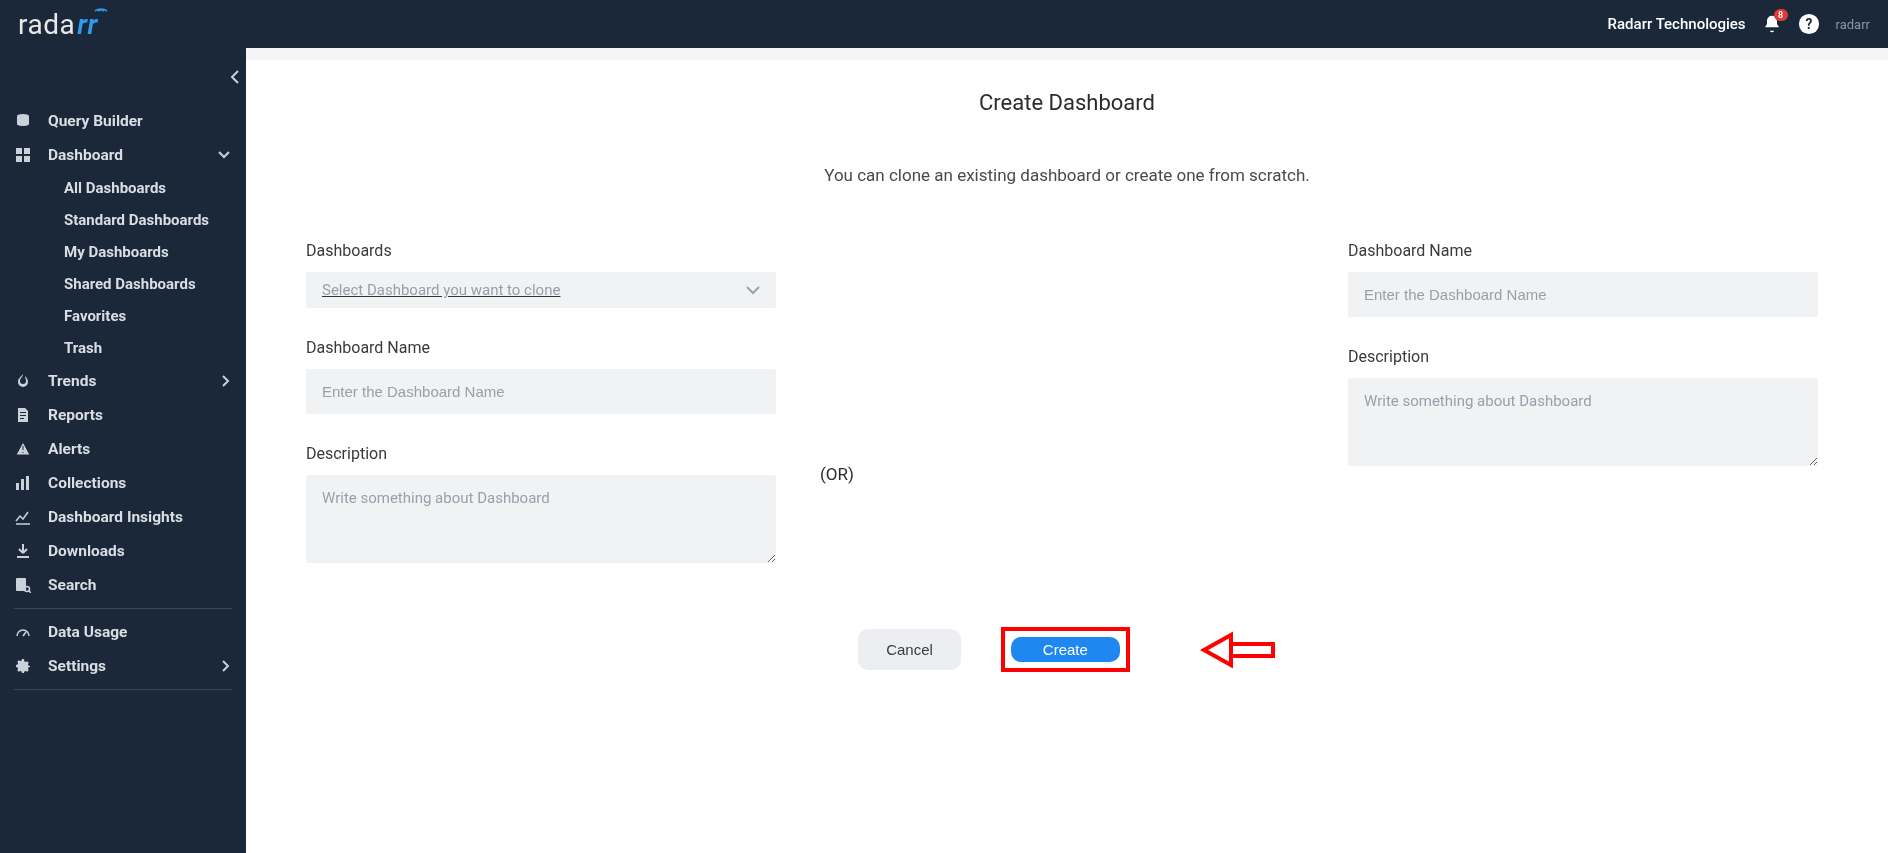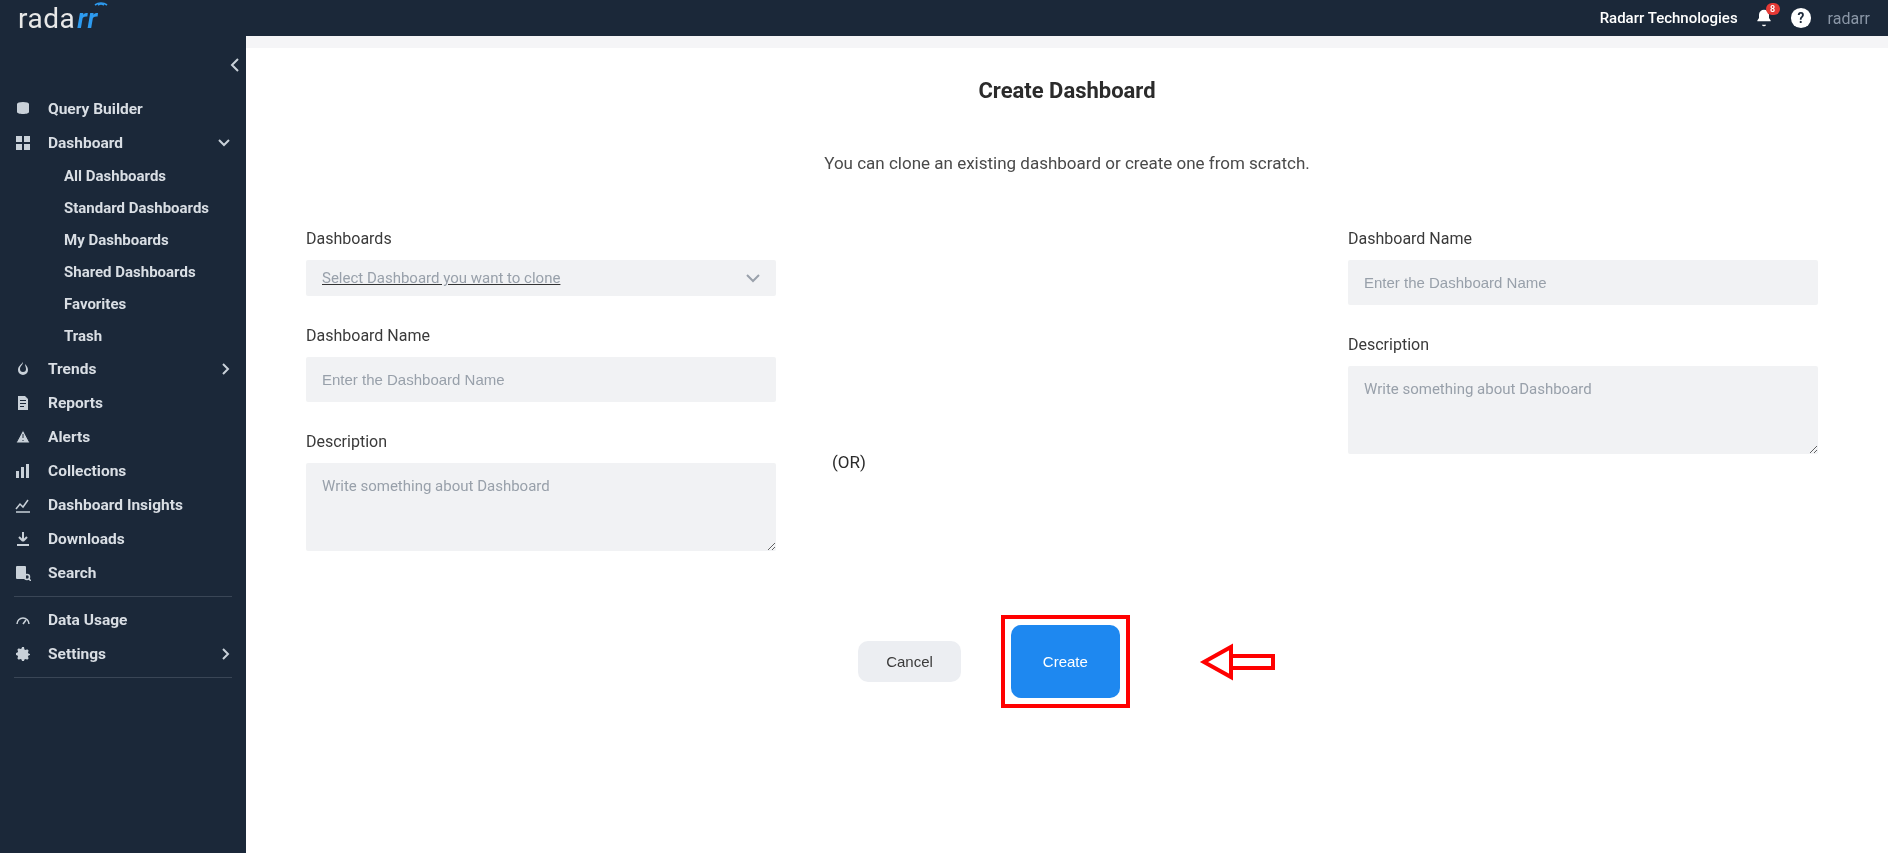--- a/index.html
+++ b/index.html
@@ -1,71 +1,71 @@
 <!DOCTYPE html>
 <html><head>
 <meta charset="utf-8">
 <style>
 * { margin: 0; padding: 0; box-sizing: border-box; }
 body { font-family: -apple-system, BlinkMacSystemFont, "Segoe UI", Roboto, "Helvetica Neue", sans-serif; background: #f5f5f7; overflow: hidden; }
 .app { display: flex; flex-direction: column; width: 1888px; height: 853px; }
 
 
-.header { height: 36px; background: #1b2839; display: flex; align-items: center; justify-content: space-between; padding: 0 18px; }
+.header { height: 48px; background: #1b2839; display: flex; align-items: center; justify-content: space-between; padding: 0 18px; }
 .logo { display: flex; align-items: center; color: #fff; font-size: 28px; font-weight: 400; letter-spacing: 0.5px; gap: 2px; }
 .logo-base { color: #e8e8e8; }
 .logo-tail { color: #2d9bf0; font-style: italic; font-weight: 600; position: relative; }
 .logo-wifi { position: absolute; top: -6px; right: -10px; }
 .header-right { display: flex; align-items: center; gap: 16px; color: #fff; }
 .org-name { font-size: 15px; font-weight: 500; }
 .bell-wrap { position: relative; }
 .notif-badge { position: absolute; top: -5px; right: -6px; background: #e53935; color: #fff; font-size: 9px; border-radius: 8px; padding: 1px 4px; font-weight: 600; min-width: 14px; text-align: center; }
 .hdr-icon { color: #fff; }
-.small-logo { font-size: 16px; color: #8a96a6; }
+.small-logo { font-size: 13px; color: #8a96a6; }
 
 
 .main { display: flex; flex: 1; min-height: 0; }
 .sidebar { width: 246px; background: #1b2839; color: #c9d1d9; display: flex; flex-direction: column; padding-top: 20px; position: relative; }
 .collapse-btn { position: absolute; top: 22px; right: 6px; color: #c9d1d9; cursor: pointer; }
 
 .nav { padding-top: 36px; font-weight: bold; }
 .nav-item { display: flex; align-items: center; padding: 8px 14px; gap: 16px; cursor: pointer; font-size: 15.5px; color: #d9dee4; position: relative; }
 .nav-item .nav-icon { width: 18px; height: 18px; display: flex; align-items: center; justify-content: center; flex-shrink: 0; }
 .nav-item .chev { position: absolute; right: 16px; color: #c9d1d9; }
 .nav-sub { padding-left: 64px; }
 .nav-sub .nav-subitem { padding: 7px 0; cursor: pointer; font-size: 15px; color: #d9dee4; }
 .nav-divider { height: 1px; background: #3a4656; margin: 6px 14px; }
 
 
 .content-wrap { flex: 1; background: #fff; margin: 12px 0 0 0; padding: 30px 60px 24px 60px; overflow-y: auto; position: relative; }
-.page-title { text-align: center; font-size: 22px; font-weight: 700; color: #2b2b2b; margin-bottom: 50px; }
+.page-title { text-align: center; font-size: 22px; font-weight: 400; color: #2b2b2b; margin-bottom: 50px; }
 .page-sub { text-align: center; font-size: 17px; color: #4a4a4a; margin-bottom: 56px; }
 
-.form-area { display: flex; gap: 16px; align-items: flex-start; }
+.form-area { display: flex; gap: 4px; align-items: flex-start; }
 .col { flex: 1; max-width: 470px; }
 .col-left{ margin-left: 0; }
 .col-right{ margin-left: auto; margin-right: 10px;}
 .or-divider { display: flex; align-items: center; justify-content: center; font-size: 17px; color: #2b2b2b; padding: 0 40px; align-self: center; margin-top: 110px; }
 
 .field-label { font-size: 16px; color: #3a3a3a; margin-bottom: 12px; }
 .field-group { margin-bottom: 30px; }
 .text-input, .select-input, .textarea-input {
   width: 100%; background: #f1f2f4; border: none; padding: 14px 16px; font-size: 15px;
   color: #333; border-radius: 2px;
 }
 .text-input::placeholder, .textarea-input::placeholder { color: #98a0aa; }
 .select-input { display: flex; align-items: center; justify-content: space-between; cursor: pointer; height: 36px; text-decoration: underline; }
 .select-placeholder { color: #98a0aa; font-size: 15px;}
 .textarea-input { resize: both; height: 88px; font-family: inherit;}
 .textarea-sm { height: 88px; }
 
 .actions { display: flex; justify-content: center; gap: 40px; margin-top: 30px; align-items: center; position: relative; }
 .btn { padding: 12px 28px; font-size: 15px; border: none; cursor: pointer; border-radius: 10px;}
 .btn-cancel { background: #eceef2; color: #3a3a3a; }
-.btn-create { background: #1e88f0; color: #fff; font-weight: 500; padding: 28px 32px;}
+.btn-create { background: #1e88f0; color: #fff; font-weight: 500; padding: 4px 32px;}
 .highlight-box { border: 4px solid #ff0000; padding: 6px; display:inline-block; }
 .arrow-annot { color: #ff0000; margin-left: 26px;}
 
 svg { display: block; }
 </style>
 </head>
 <body>
 
 <div class="app">
 

